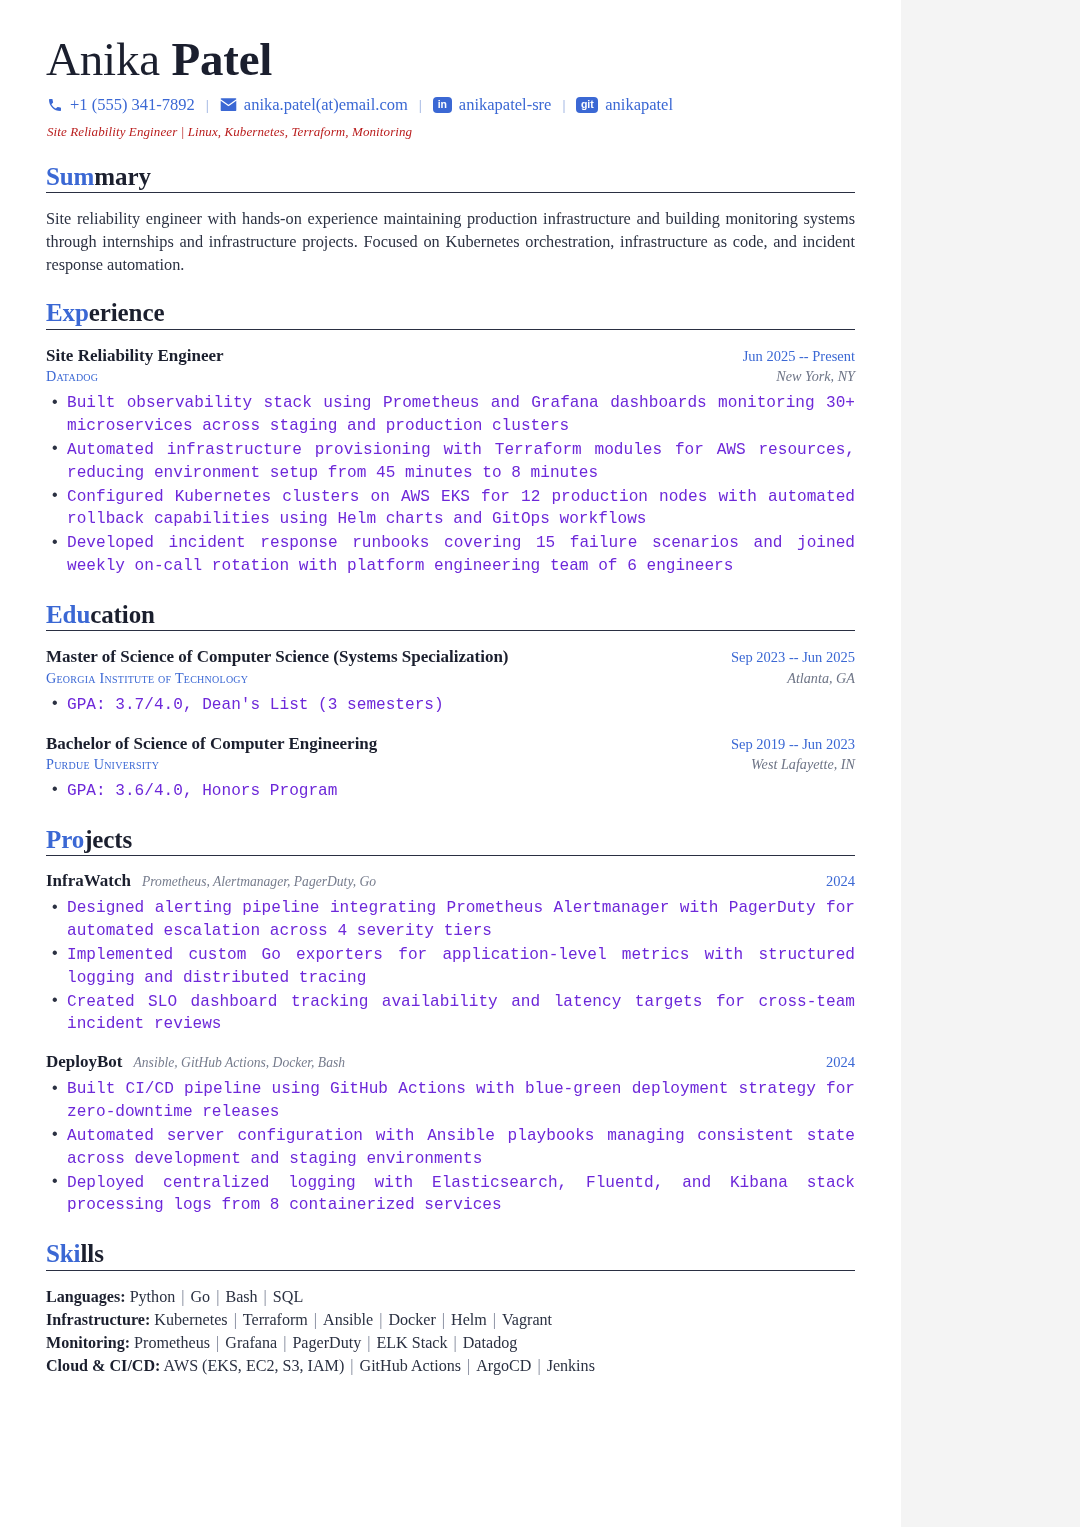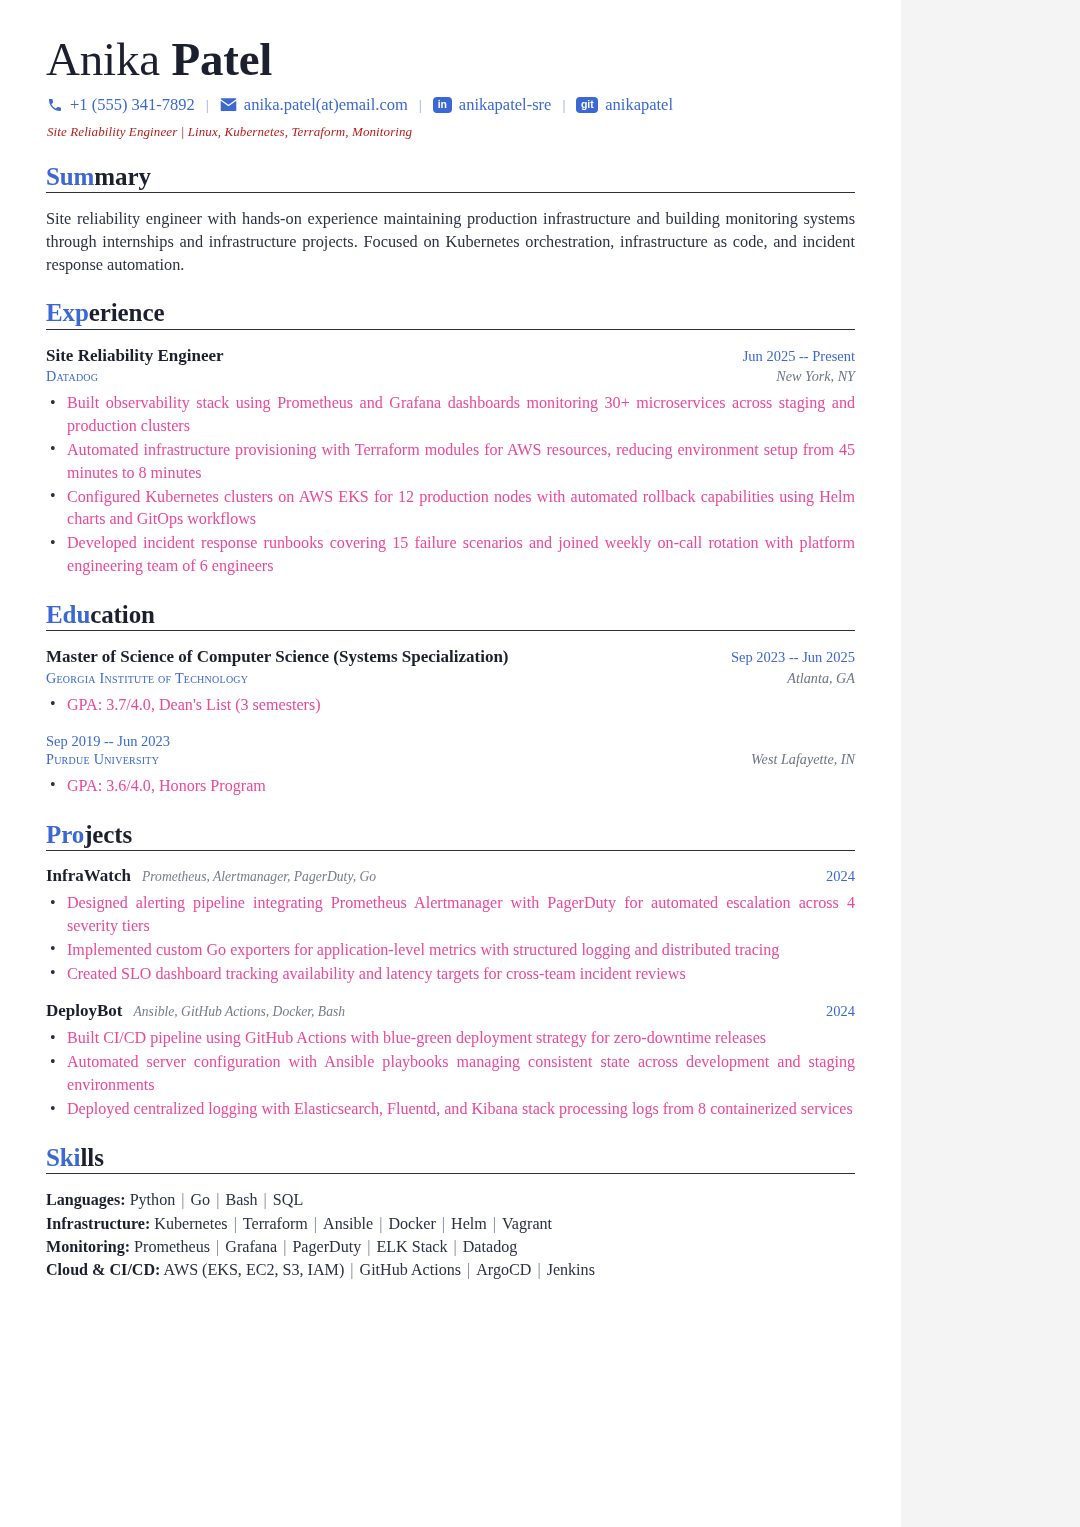--- a/index.html
+++ b/index.html
@@ -133,24 +133,25 @@
 
   ul.bullets {
     list-style: none;
     margin: 6px 0 0 0;
     padding: 0;
   }
   ul.bullets li {
     position: relative;
     padding-left: 21px;
     font-size: 16.1px;
-    color: #ec4899;
+    color: #6d28d9;
     line-height: 1.42;
     margin-bottom: 1px;
     text-align: justify;
+    font-family: Liberation Mono, monospace;
   }
   ul.bullets li::before {
     content: "\2022";
     position: absolute;
     left: 4px;
     top: -0.5px;
     color: #2b3142;
     font-size: 16px;
   }
 
@@ -275,20 +276,21 @@
           <div class="entry-row">
             <div class="entry-org">Georgia Institute of Technology</div>
             <div class="entry-loc">Atlanta, GA</div>
           </div>
           <ul class="bullets">
             <li>GPA: 3.7/4.0, Dean's List (3 semesters)</li>
           </ul>
         </div>
         <div class="entry">
           <div class="entry-row">
+            <div class="entry-title">Bachelor of Science of Computer Engineering</div>
             <div class="entry-date">Sep 2019 -- Jun 2023</div>
           </div>
           <div class="entry-row">
             <div class="entry-org">Purdue University</div>
             <div class="entry-loc">West Lafayette, IN</div>
           </div>
           <ul class="bullets">
             <li>GPA: 3.6/4.0, Honors Program</li>
           </ul>
         </div>

